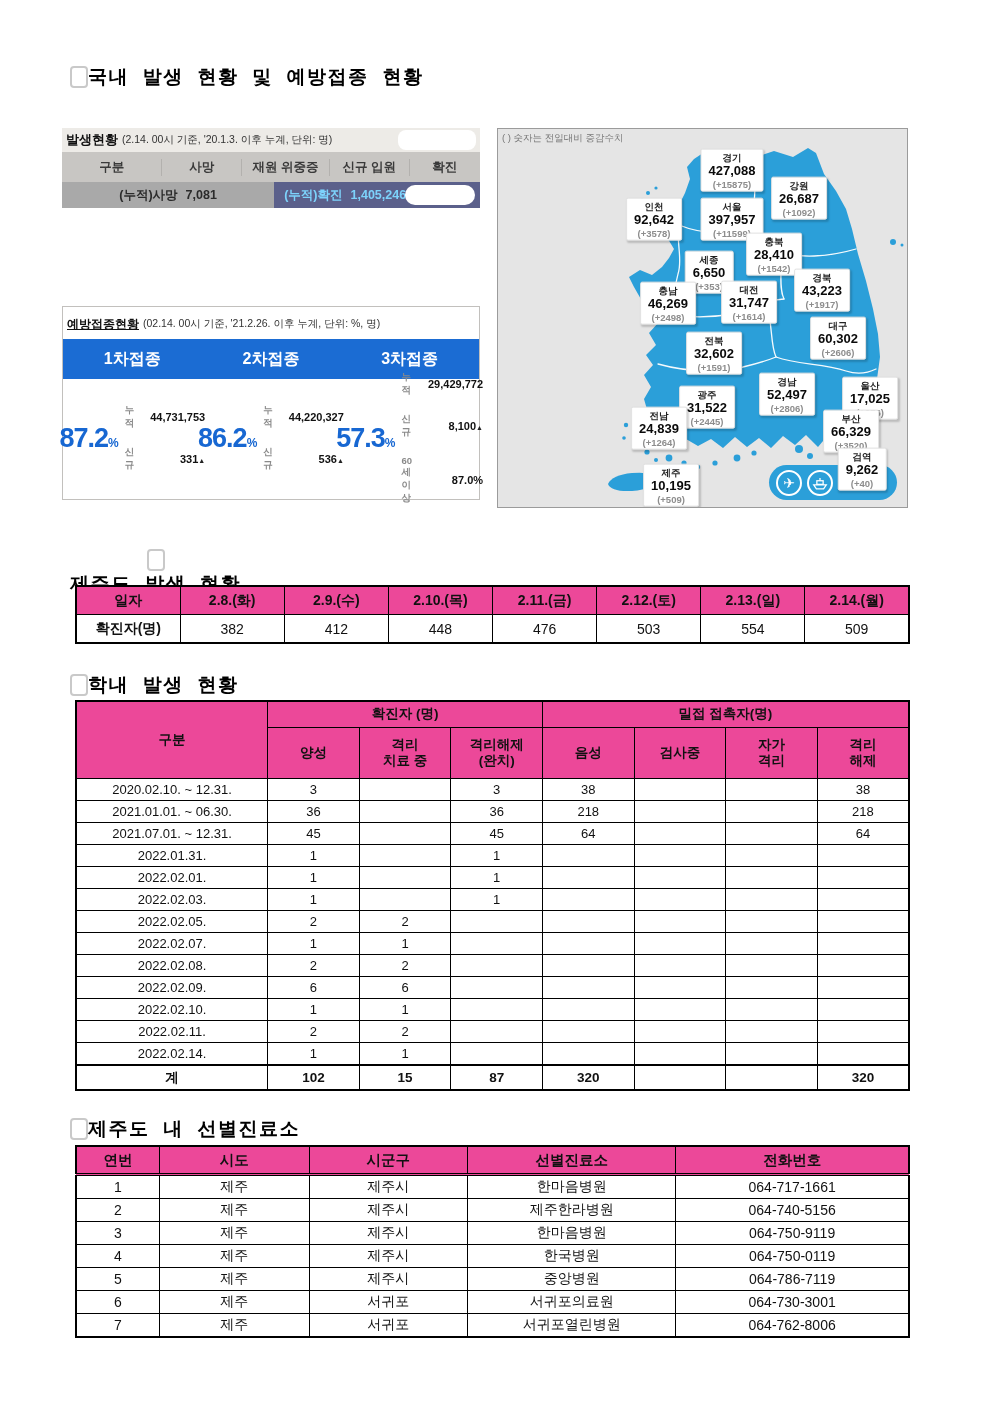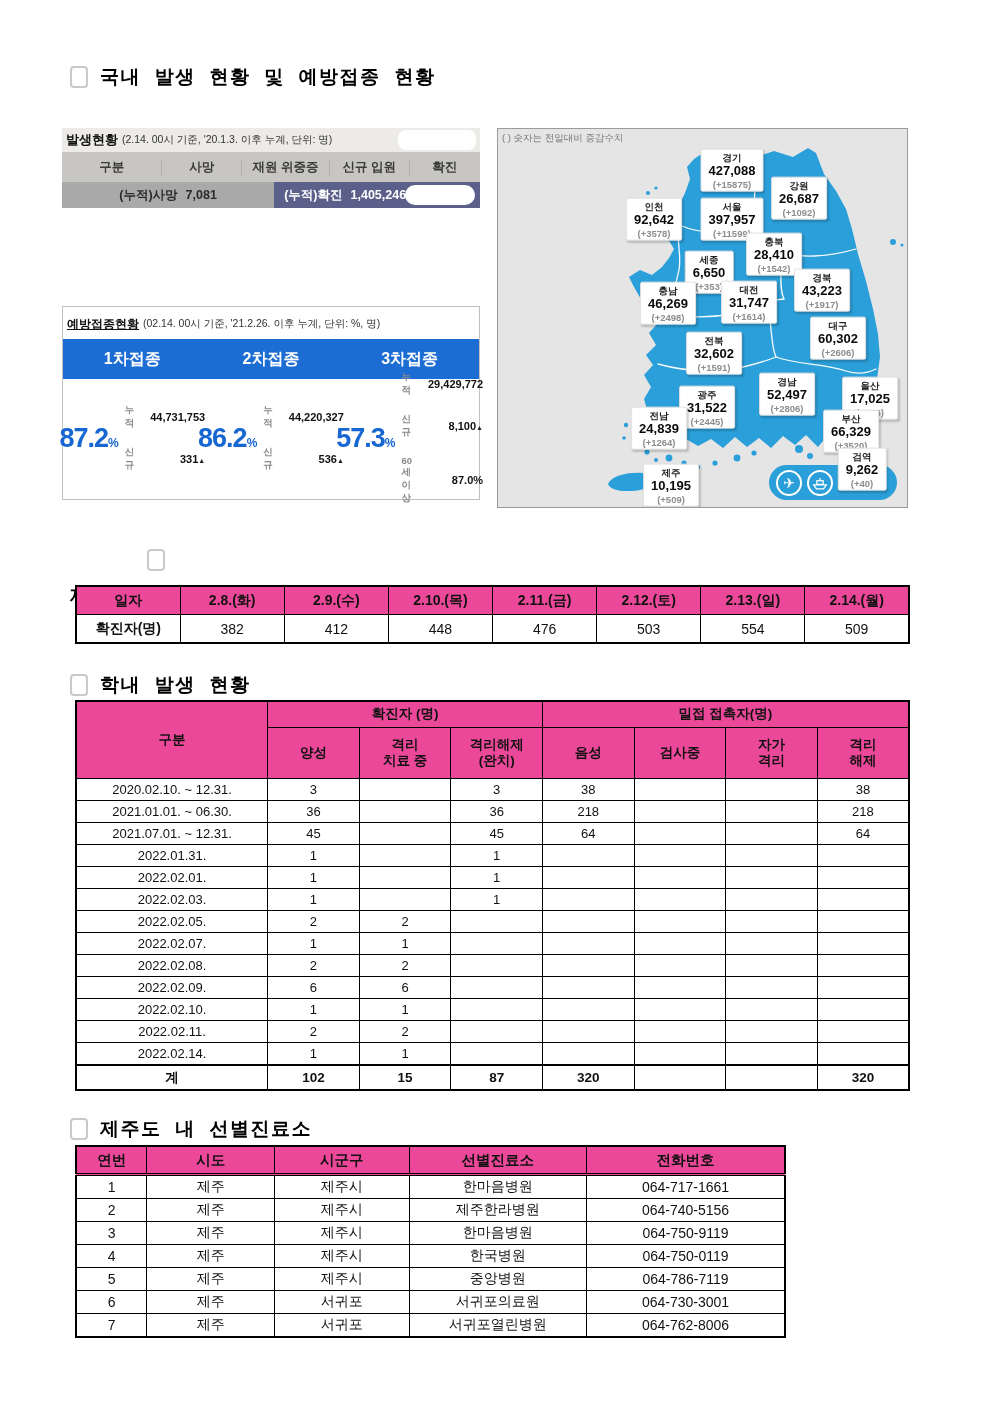--- a/index.html
+++ b/index.html
@@ -1,39 +1,39 @@
 <!DOCTYPE html>
 <html><head>
 <meta charset="utf-8">
 <style>
   html,body{margin:0;padding:0;background:#fff;}
   body{font-family:"Liberation Sans","DejaVu Sans",sans-serif;color:#111;}
   #page{position:relative;width:992px;height:1403px;background:#fff;overflow:hidden;}
 
   
-  .sec-head{position:absolute;display:flex;align-items:center;gap:12px;}
+  .sec-head{position:absolute;display:flex;align-items:center;}
   .sec-head .chk{width:14px;height:18px;border:2px solid #c9c9c9;border-radius:4px;background:#fff;flex:0 0 auto;}
   .sec-head .txt{font-size:19px;font-weight:700;letter-spacing:1.5px;word-spacing:7px;color:#000;}
 
   
   #occ-card{position:absolute;left:62px;top:128px;width:418px;height:172px;font-size:12px;}
   .occ-title{height:24px;background:#edebe7;display:flex;align-items:center;padding:0 4px;position:relative;}
   .occ-title b{font-size:13px;margin-right:4px;}
   .occ-title .note{font-size:10.5px;color:#333;}
   .occ-title .pill{position:absolute;right:4px;top:2px;width:78px;height:20px;background:#fff;border-radius:8px;}
   .occ-head{height:30px;background:#c8c6c3;display:flex;align-items:center;}
   .occ-head .cell{font-size:12.5px;font-weight:700;color:#3a3a3a;text-align:center;border-left:1px solid #b3b1ae;}
   .occ-head .cell:first-child{border-left:none;}
   .occ-row{display:flex;align-items:stretch;border-bottom:1px solid #e3e0da;}
   .occ-row .cell{display:flex;align-items:center;justify-content:center;text-align:center;font-size:14.5px;color:#222;border-left:1px solid #e7e4df;}
   .occ-row .cell:first-child{background:#f2efe9;border-left:none;font-size:12.5px;white-space:pre-line;line-height:1.25;}
   .c0{width:24%;} .c1{width:19%;} .c2{width:21%;} .c3{width:19%;} .c4{width:17%;}
   .occ-bottom{height:26px;display:flex;}
   .occ-death{width:52%;background:#a9a9a9;color:#2b2b2b;display:flex;align-items:center;justify-content:center;gap:8px;font-size:12.5px;font-weight:700;}
-  .occ-conf{width:48%;background:#5b608b;color:#ffffff;display:flex;align-items:center;justify-content:flex-start;gap:8px;font-size:12.5px;font-weight:700;padding-left:10px;position:relative;}
+  .occ-conf{width:48%;background:#5b608b;color:#7dd3fc;display:flex;align-items:center;justify-content:flex-start;gap:8px;font-size:12.5px;font-weight:700;padding-left:10px;position:relative;}
   .occ-conf .pill{position:absolute;right:5px;top:3px;width:70px;height:20px;background:#fff;border-radius:10px;}
 
   
   #vax-card{position:absolute;left:62px;top:306px;width:418px;height:194px;border:1px solid #c2c0bd;box-sizing:border-box;background:#fff;}
   .vax-title{height:30px;display:flex;align-items:center;padding:2px 4px 0;}
   .vax-title b{font-size:12px;margin-right:4px;text-decoration:underline;}
   .vax-title .note{font-size:10.5px;color:#333;}
   .vax-band{height:40px;background:#1b6cd3;display:flex;align-items:center;}
   .vax-band .dose{width:33.33%;text-align:center;color:#fff;font-size:16px;font-weight:700;}
   .vax-data{display:flex;height:118px;align-items:center;}
@@ -68,21 +68,21 @@
   #jeju-table td.lbl{font-weight:700;}
 
   #school-table{position:absolute;left:75px;top:700px;width:835px;}
   #school-table table{width:100%;border:2px solid #000;}
   #school-table th{font-size:13.5px;line-height:1.2;white-space:pre-line;}
   #school-table thead tr.g th{height:25px;}
   #school-table thead tr.s th{height:50px;}
   #school-table td{height:21px;font-size:13px;}
   #school-table tr.total td{font-weight:700;font-size:13.5px;height:23px;border-top:2px solid #000;}
 
-  #screen-table{position:absolute;left:75px;top:1145px;width:711px;}
+  #screen-table{position:absolute;left:75px;top:1145px;width:835px;}
   #screen-table table{width:100%;border:2px solid #000;}
   #screen-table th{height:26px;font-size:14.5px;border-bottom:3px double #000;}
   #screen-table td{height:22px;font-size:14px;}
 </style>
 </head>
 <body>
 
 <div id="page">
 
   <div class="sec-head" style="left:70px;top:64px;">

